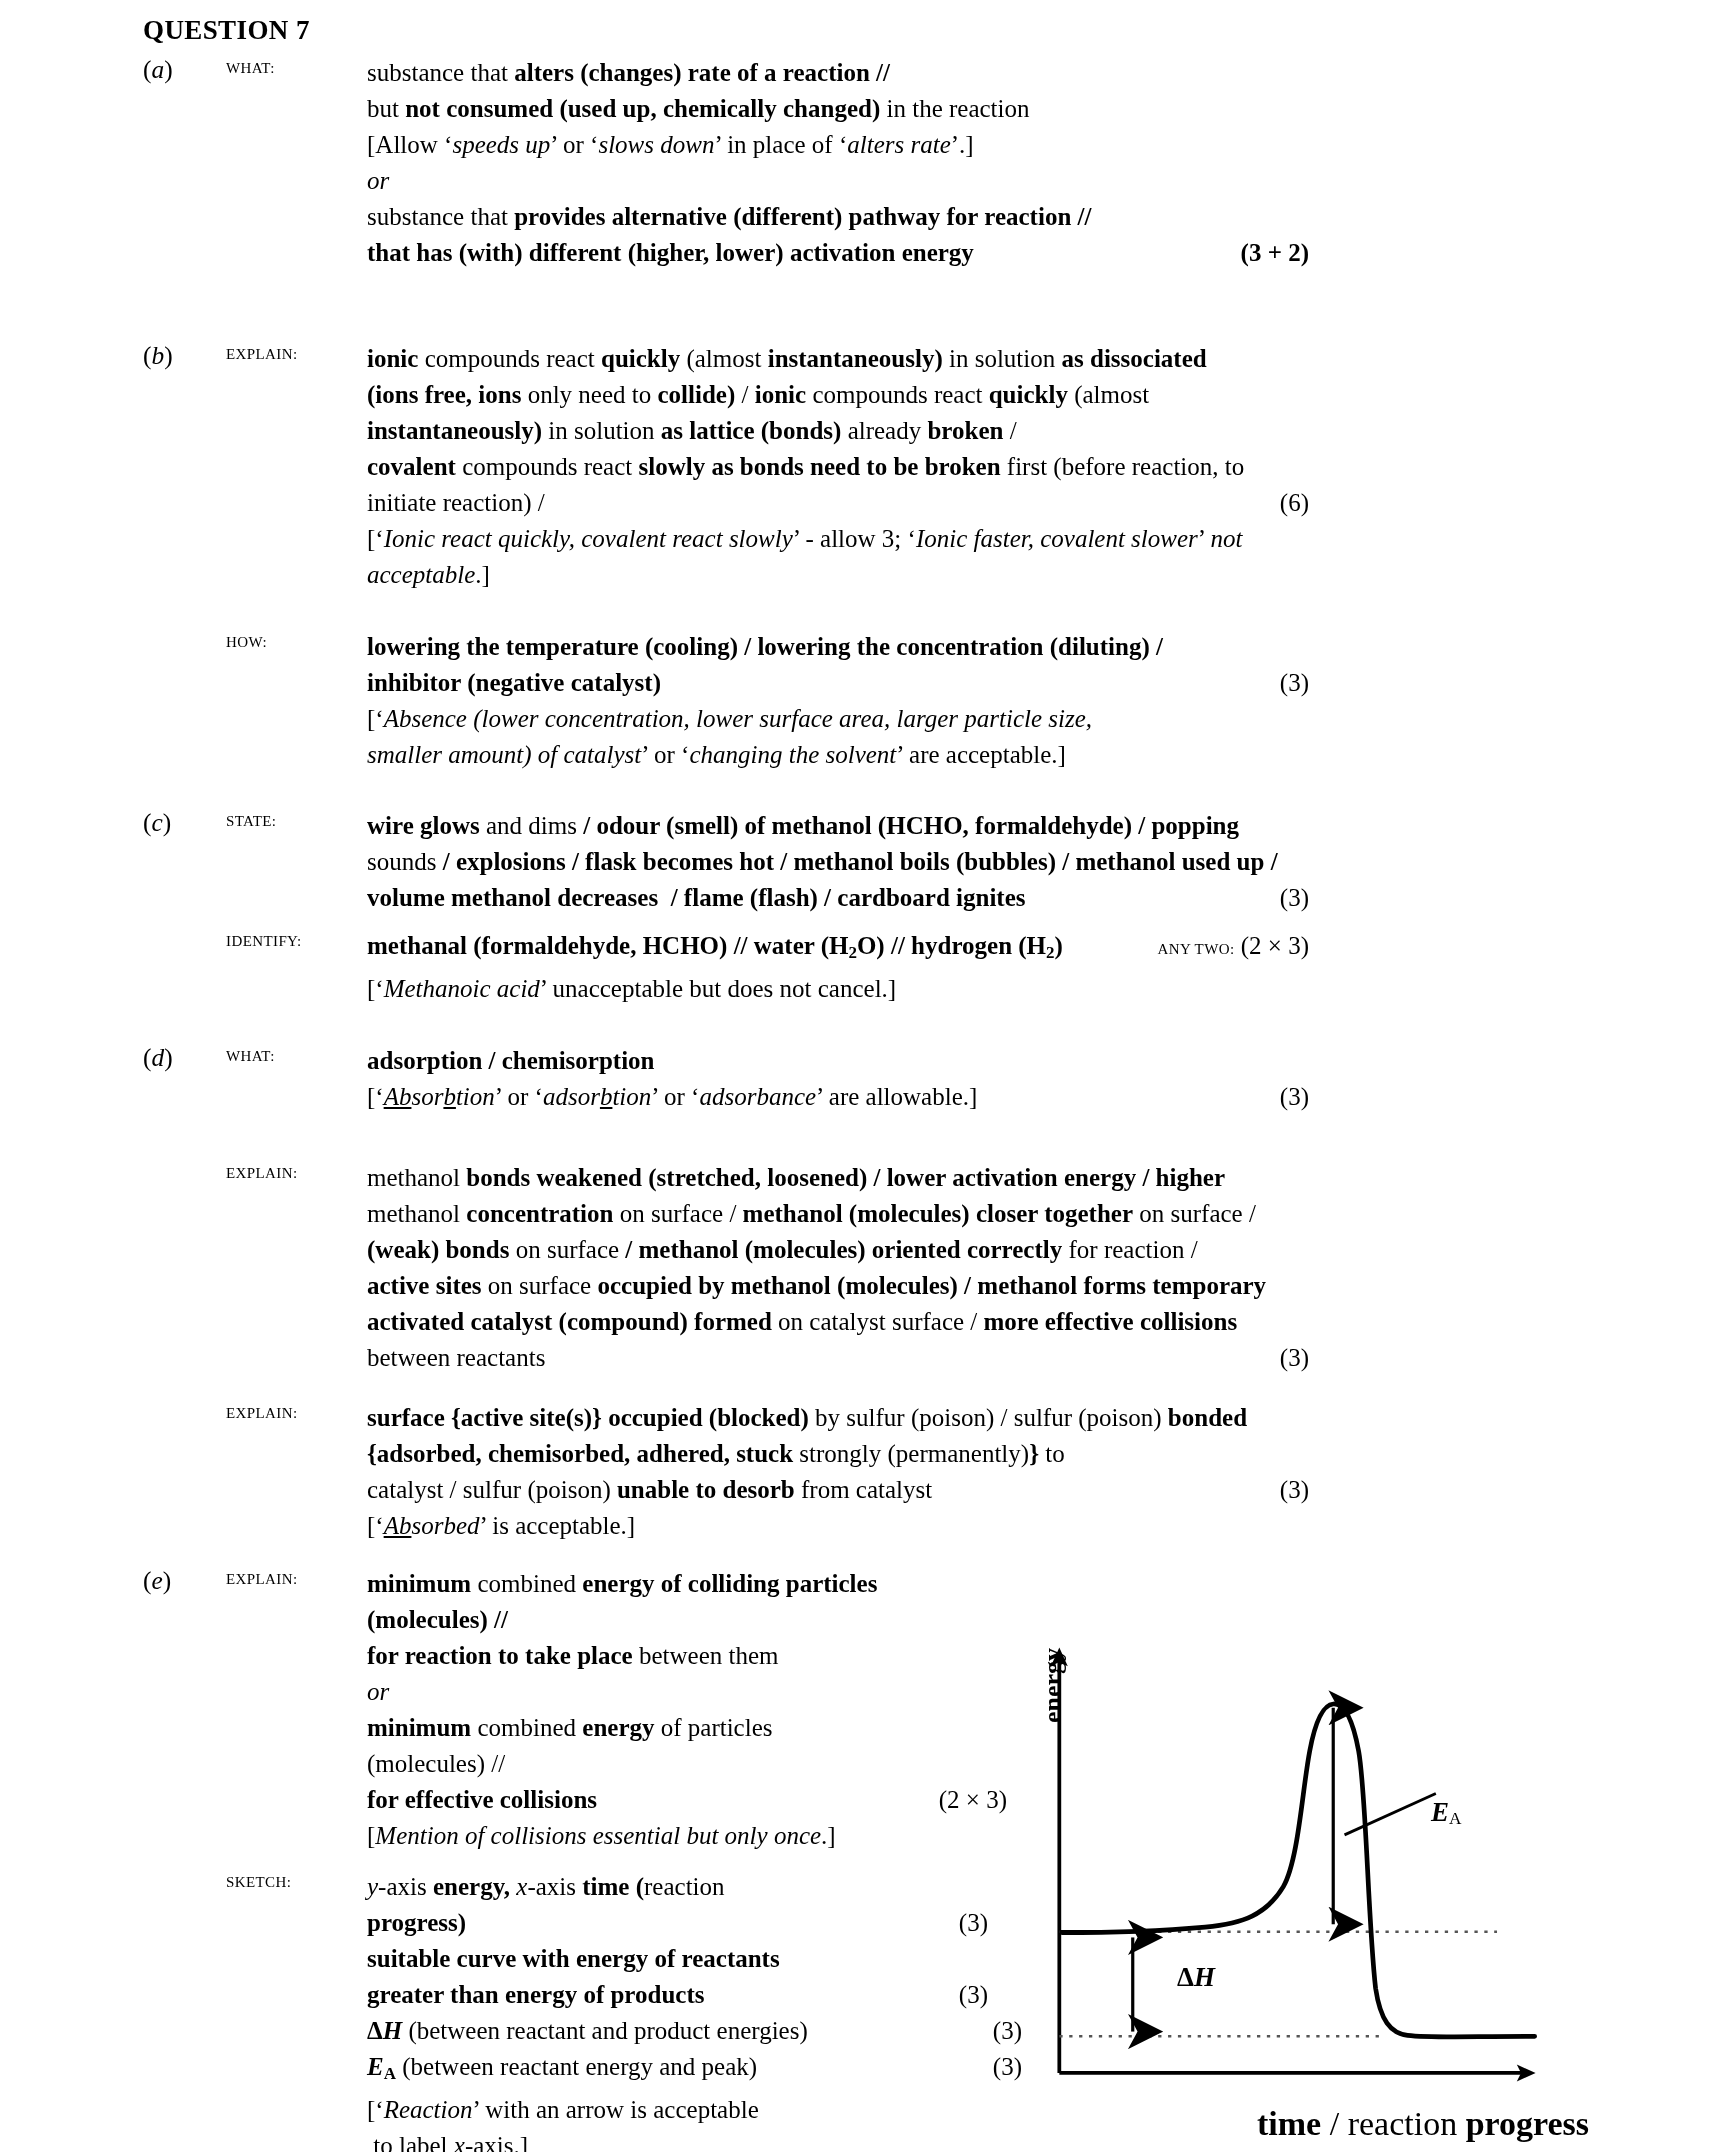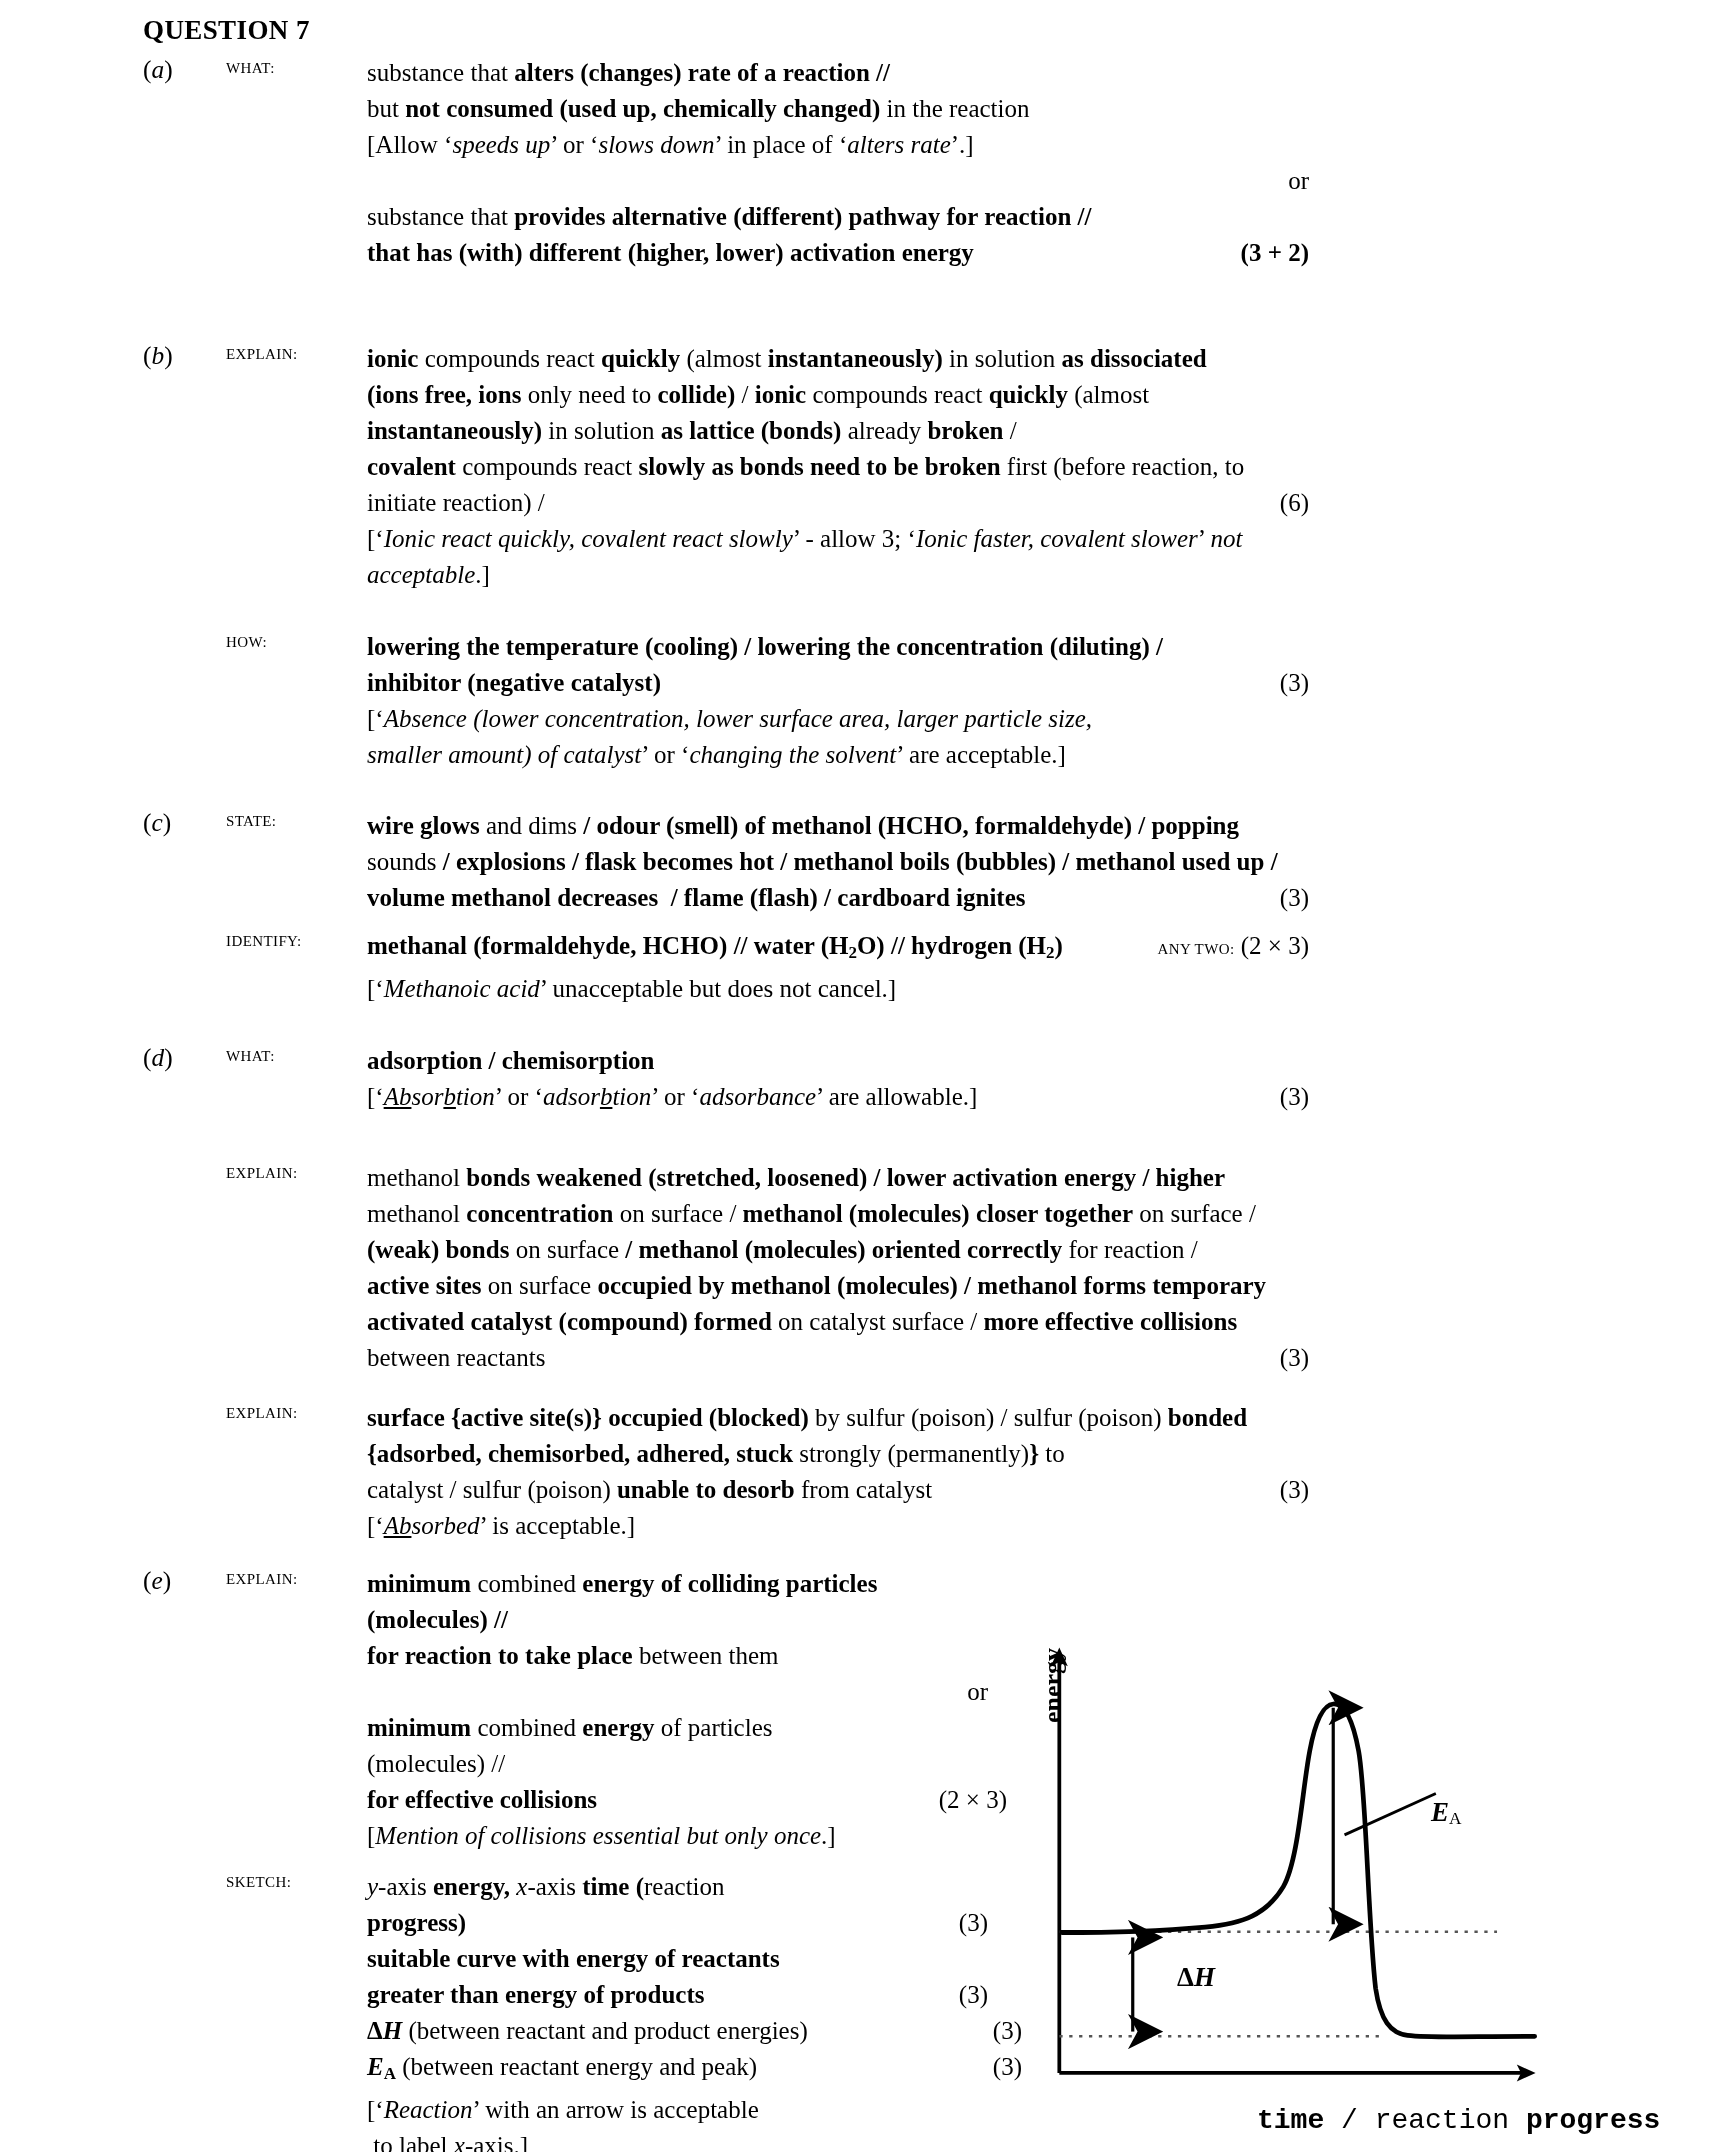--- a/index.html
+++ b/index.html
@@ -69,21 +69,22 @@
   .marks {
     position: absolute;
     right: 0;
     top: 0;
     font-weight: normal;
     font-style: normal;
     white-space: nowrap;
   }
   .marks.bold { font-weight: bold; }
   .centerword {
-    text-align: right;
+    text-align: left;
+    font-style: italic;
   }
   .smallcaps {
     font-size: 15px;
     letter-spacing: 0.4px;
   }
   sub { font-size: 0.68em; vertical-align: -0.25em; }
 
   
   .w-a   { width: 942px; }
   .w-b   { width: 942px; }
@@ -109,23 +110,22 @@
     transform: rotate(-90deg);
     transform-origin: left top;
     font-weight: bold;
     font-size: 26px;
     white-space: nowrap;
   }
   .axis-xlabel {
     position: absolute;
     left: 1257px;
     top: 2107px;
-    font-size: 28px;
-    white-space: nowrap;
-    font-family: Liberation Mono, monospace;
+    font-size: 34px;
+    white-space: nowrap;
   }
   .lbl-ea {
     position: absolute;
     left: 1431px;
     top: 1799px;
     font-size: 27px;
     font-style: italic;
     font-weight: bold;
     white-space: nowrap;
   }

